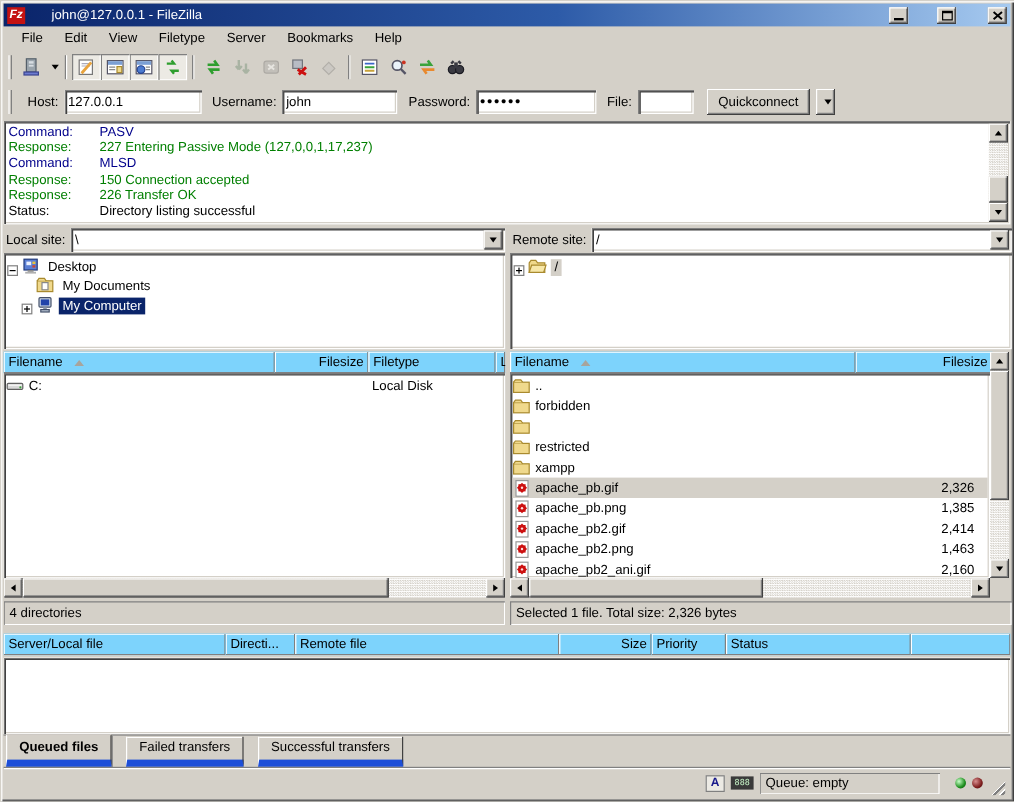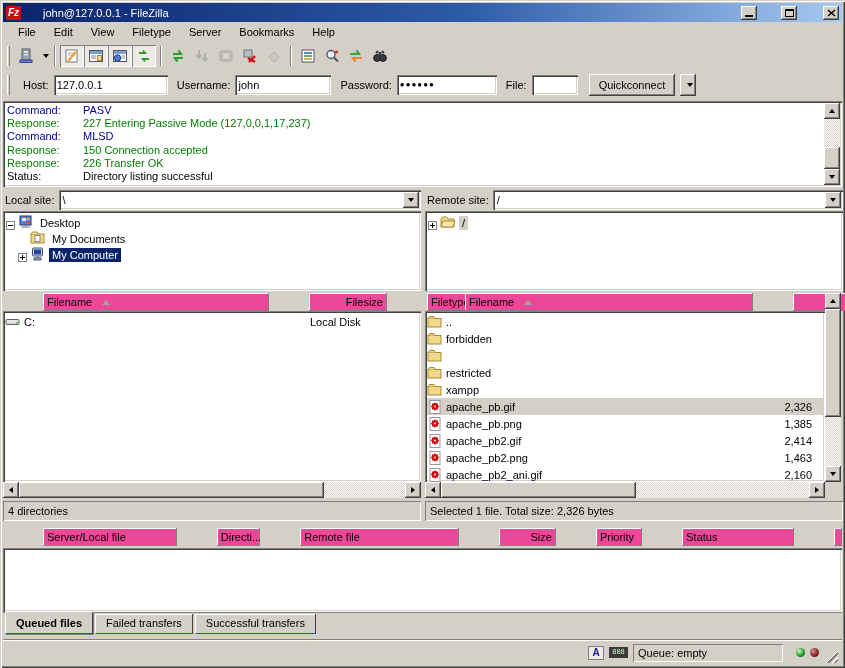--- a/index.html
+++ b/index.html
@@ -14,22 +14,22 @@
   }
 
   
   .sunken { background:#fff;
     box-shadow: inset 1px 1px 0 #808080, inset 2px 2px 0 #404040,
                 inset -1px -1px 0 #fff, inset -2px -2px 0 #D4D0C8; }
   .sunken-thin { box-shadow: inset 1px 1px 0 #808080, inset -1px -1px 0 #fff; }
   .raised { background:#D4D0C8;
     box-shadow: inset -1px -1px 0 #404040, inset 1px 1px 0 #fff,
                 inset -2px -2px 0 #808080; }
-  .raised-thin { background:#ec4899;
-    box-shadow: inset -1px -1px 0 #808080, inset 1px 1px 0 #fff; margin-left: 40px; }
+  .raised-thin { background:#7dd3fc;
+    box-shadow: inset -1px -1px 0 #808080, inset 1px 1px 0 #fff; }
 
   
   .titlebar { position:absolute; left:3px; top:3px; right:3px; height:19px;
     background: linear-gradient(90deg,#0A246A 0%, #2D5BA8 55%, #A6CAF0 100%);
     display:flex; align-items:center; padding:0 3px; gap:22px; }
   .fz-icon { width:15px; height:14px; background:#C41212; color:#fff; font-weight:bold;
     font-style:italic; font-size:10px; line-height:14px; text-align:center; flex:0 0 auto; }
   .title-text { color:#fff; font-weight:normal; flex:1; white-space:nowrap; overflow:hidden; }
   .winbtn { width:16px; height:14px; display:flex; align-items:center; justify-content:center;
     margin-left:2px; flex:0 0 auto; }
@@ -116,21 +116,21 @@
   .fcell.size { justify-content:flex-end; padding-right:6px; }
   .hscroll { position:absolute; left:0; right:0; top:293px; height:16px; }
   .pane-status { position:absolute; left:0; right:0; top:312px; height:20px; display:flex; align-items:center; padding:0 5px; }
   .list-vscroll { position:absolute; top:104px; right:2px; width:16px; height:189px; }
 
   
   .queue-header { position:absolute; left:3px; top:528px; right:3px; height:19px; display:flex; }
   .queue-body { position:absolute; left:3px; top:548px; right:3px; height:64px; }
   .tabs { position:absolute; left:3px; top:612px; right:3px; height:24px; display:flex; align-items:flex-start; padding-left:2px; border-top:1px solid #808080; }
   .tab { padding:3px 10px 4px 10px; background:#D4D0C8; border-left:1px solid #fff; border-right:1px solid #404040;
-    border-bottom:1px solid #1d4ed8; margin-right:2px; }
+    border-bottom:6px solid #1d4ed8; margin-right:12px; }
   .tab.active { font-weight:bold; margin-top:-1px; padding-top:4px; border-top:1px solid #D4D0C8;
     box-shadow: 1px 1px 0 #808080; }
   .tab.inactive { margin-top:1px; box-shadow: inset 0 1px 0 #fff; }
 
   
   .statusbar { position:absolute; left:3px; right:3px; bottom:3px; height:26px;
     display:flex; align-items:center; justify-content:flex-end; gap:5px; padding:0 4px;
     border-top:1px solid #808080; box-shadow: inset 0 1px 0 #fff; }
   .sb-mini { height:16px; display:flex; align-items:center; justify-content:center; }
   .ascii-box { width:16px; height:14px; background:#ECEAE4; border:1px solid #808080; color:#1a1a8c;

